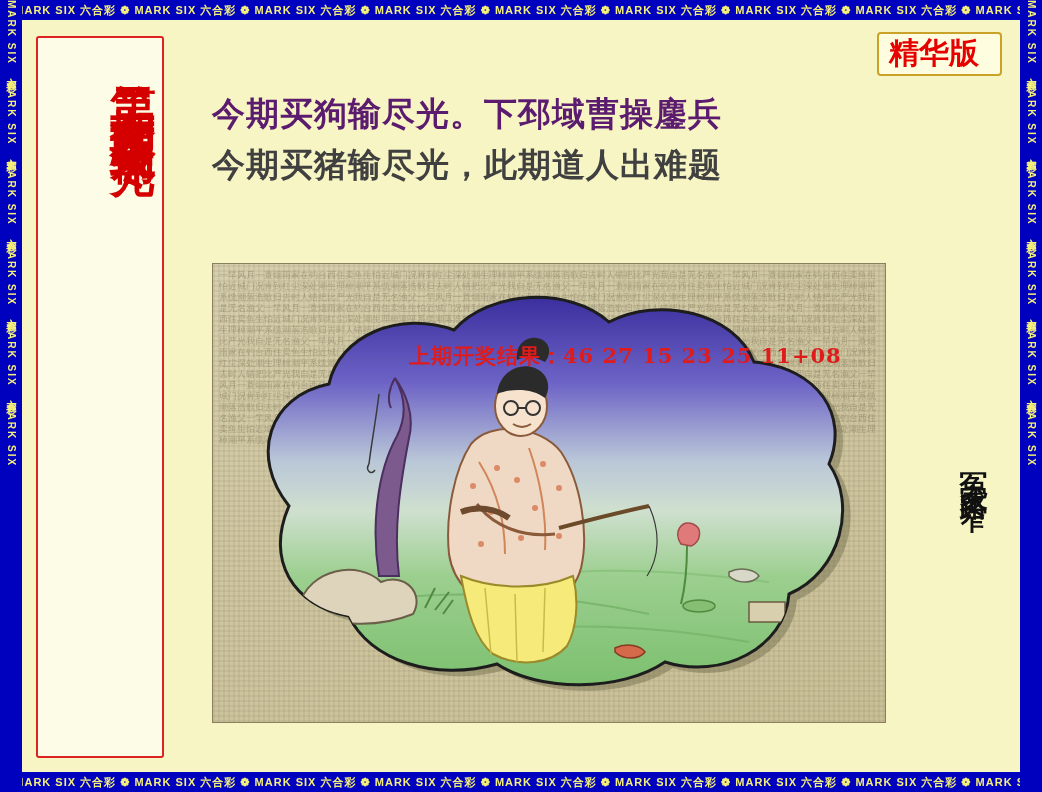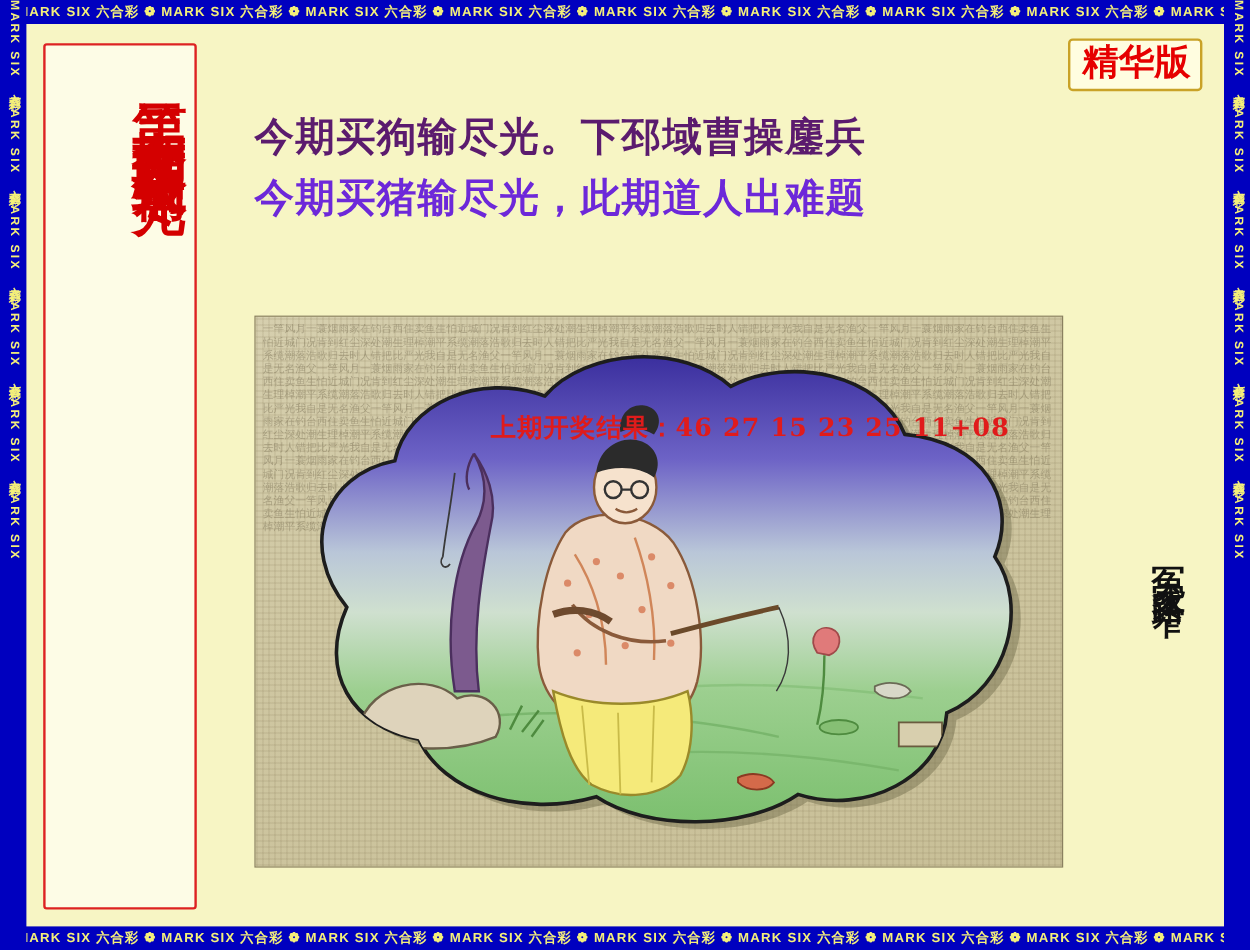--- a/index.html
+++ b/index.html
@@ -30,30 +30,30 @@
   #title-card{position:absolute;left:14px;top:16px;width:124px;height:718px;
               background:#fdfce6;border:2px solid #d22;border-radius:3px;}
   #title-text{position:absolute;left:0;top:10px;width:124px;height:700px;
               writing-mode:vertical-rl;text-orientation:upright;
               font-family:"DejaVu Sans", sans-serif;
               font-size:46px;font-weight:bold;color:#d40000;
               letter-spacing:6px;line-height:1.25;
               text-align:left;}
 
   
-  #badge{position:absolute;right:18px;top:12px;padding:3px 8px 5px 10px;
+  #badge{position:absolute;right:18px;top:12px;padding:3px 21px 5px 10px;
          background:#fffde0;border:2px solid #c9a227;border-radius:4px;
          font-family:"DejaVu Sans", sans-serif;font-size:30px;font-weight:bold;
          color:#e60000;line-height:1.05;}
 
   
   #headlines{position:absolute;left:190px;top:68px;width:720px;text-align:left;}
   .headline{font-family:"DejaVu Sans", sans-serif;font-size:33px;font-weight:bold;
             color:#5b1b6e;letter-spacing:1px;line-height:1.55;white-space:nowrap;}
-  .headline.l2{color:#6d28d9;}
+  .headline.l2{color:#404040;}
 
   
   #pic{position:absolute;left:190px;top:243px;width:672px;height:458px;
        border:1px solid #8a8060;
        background:
          repeating-linear-gradient(90deg, rgba(120,105,70,.10) 0 2px, rgba(255,255,255,0) 2px 5px),
          repeating-linear-gradient(0deg, rgba(120,105,70,.10) 0 2px, rgba(255,255,255,0) 2px 5px),
          linear-gradient(160deg,#d6cfae 0%, #cfc7a2 40%, #c8bf97 100%);
        overflow:hidden;}
   #pic-faint{position:absolute;left:6px;top:6px;width:660px;height:446px;

